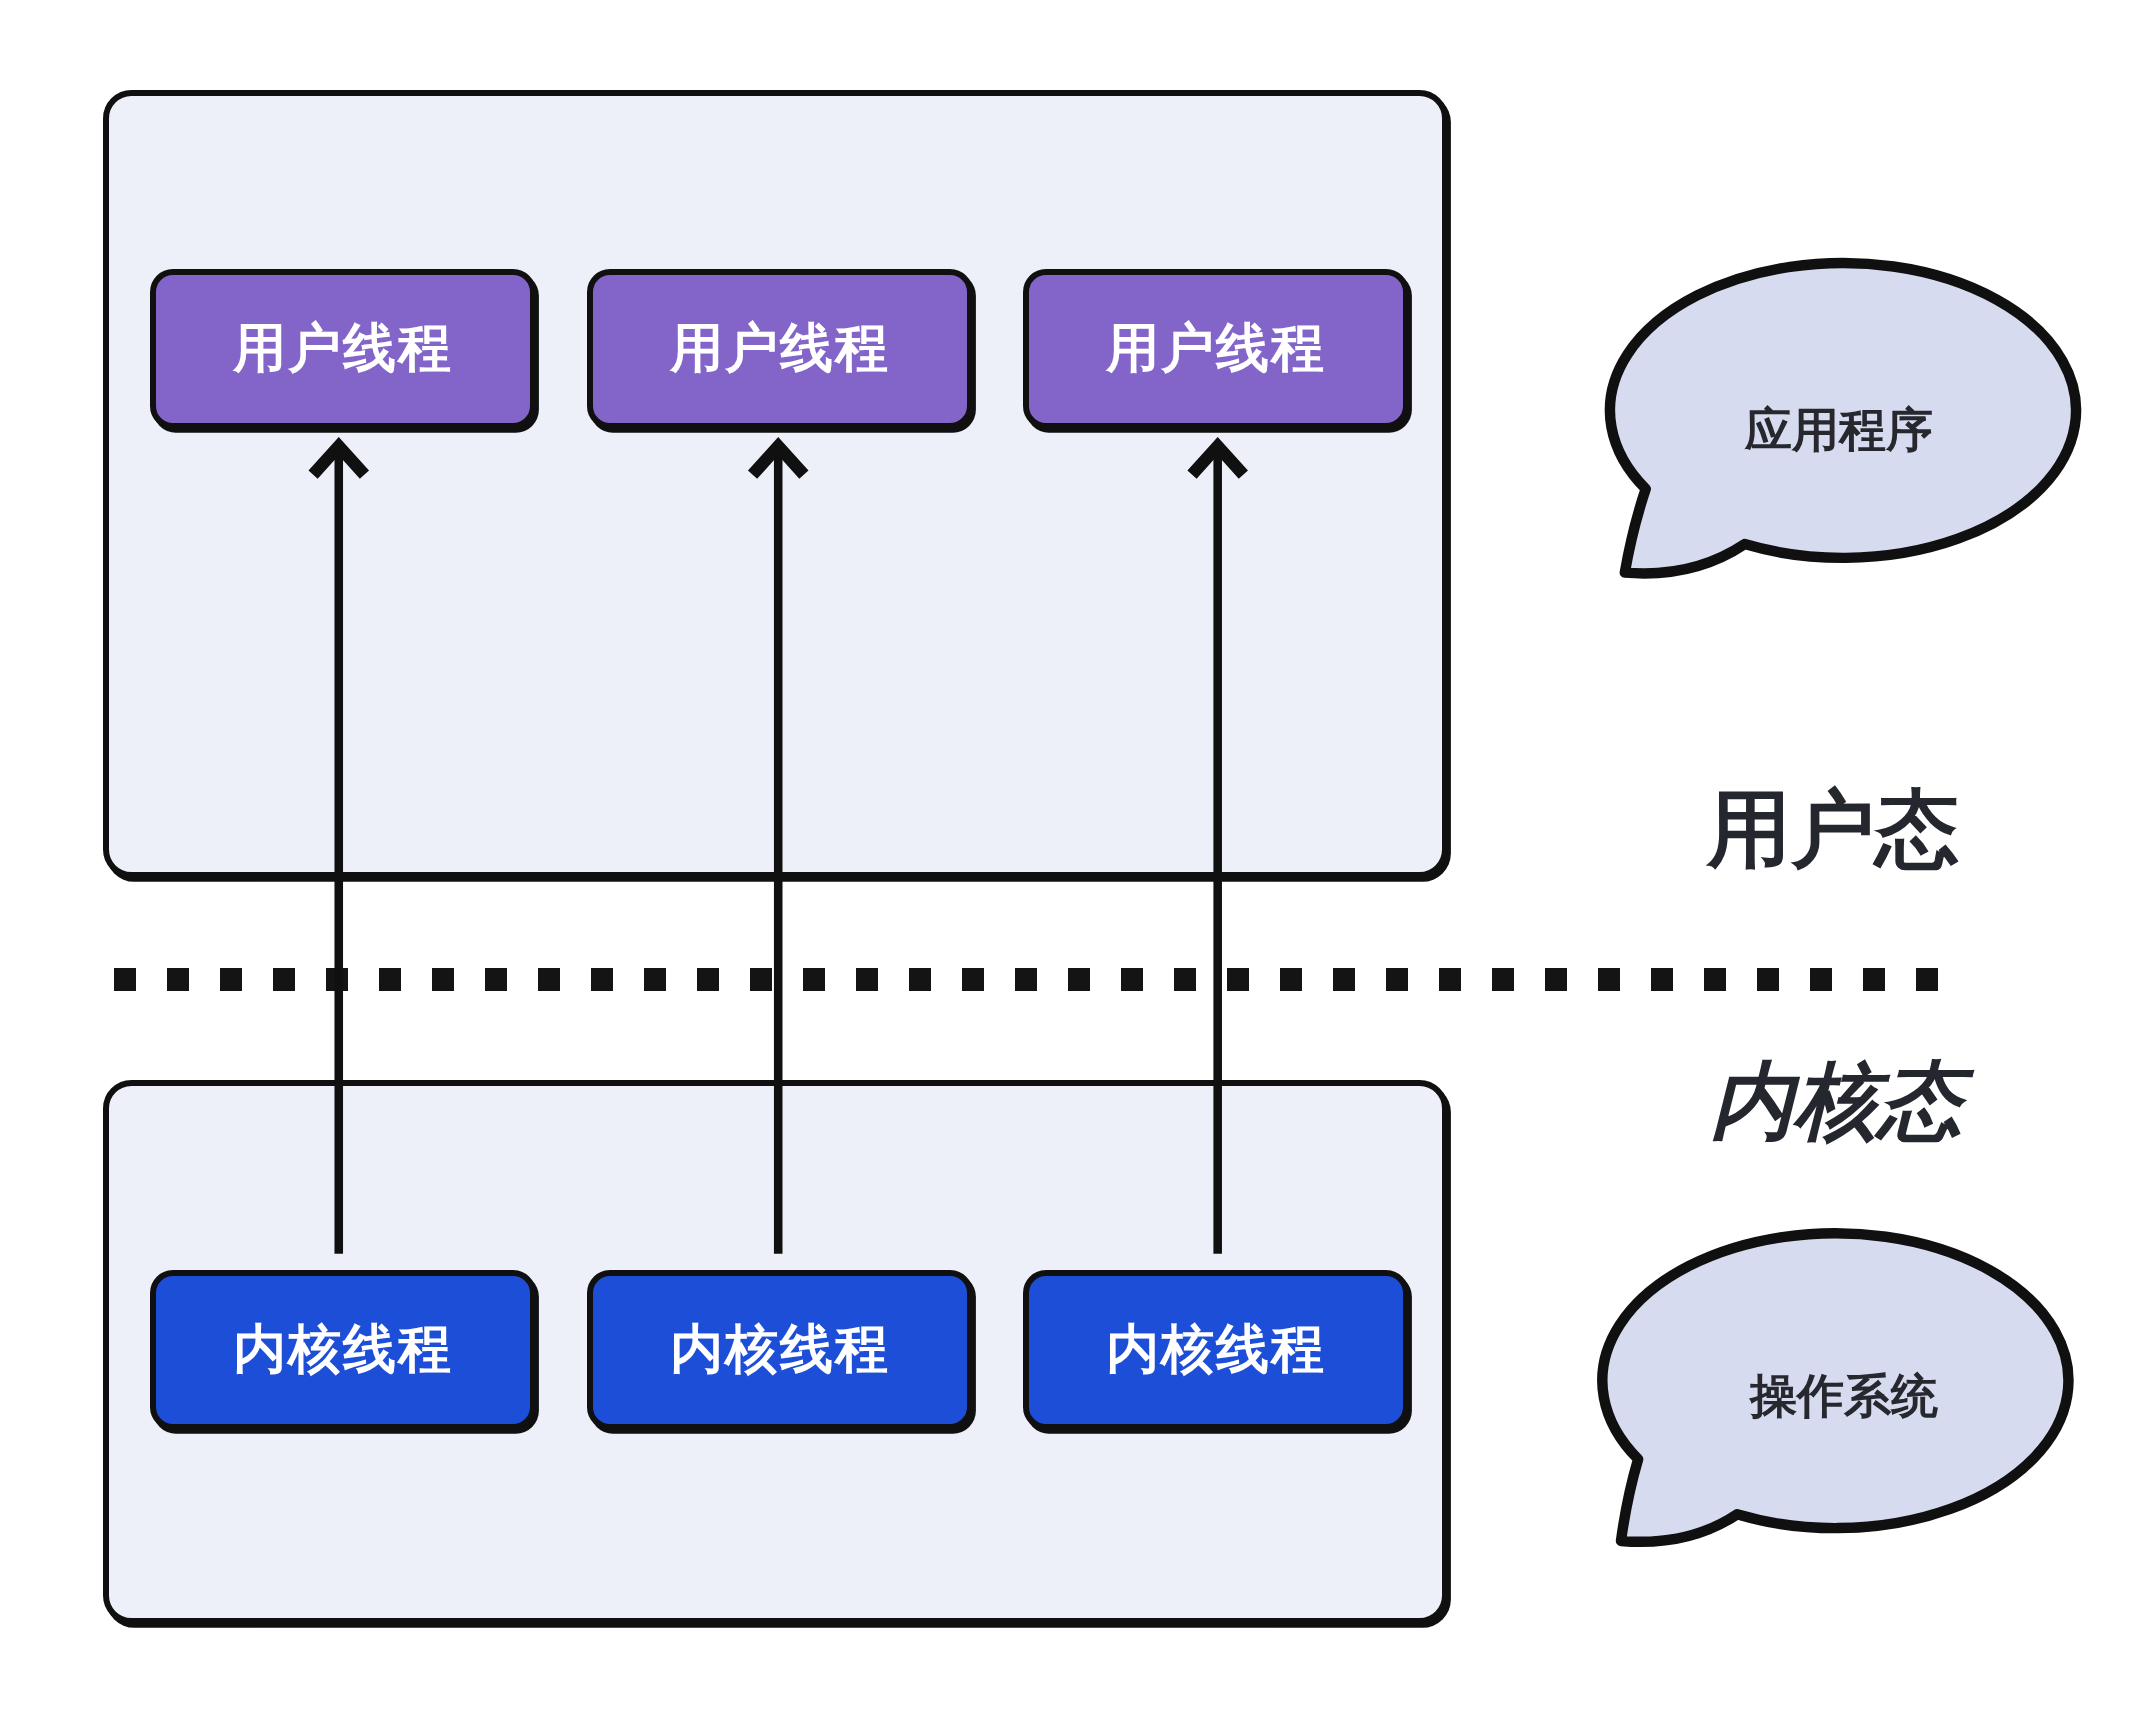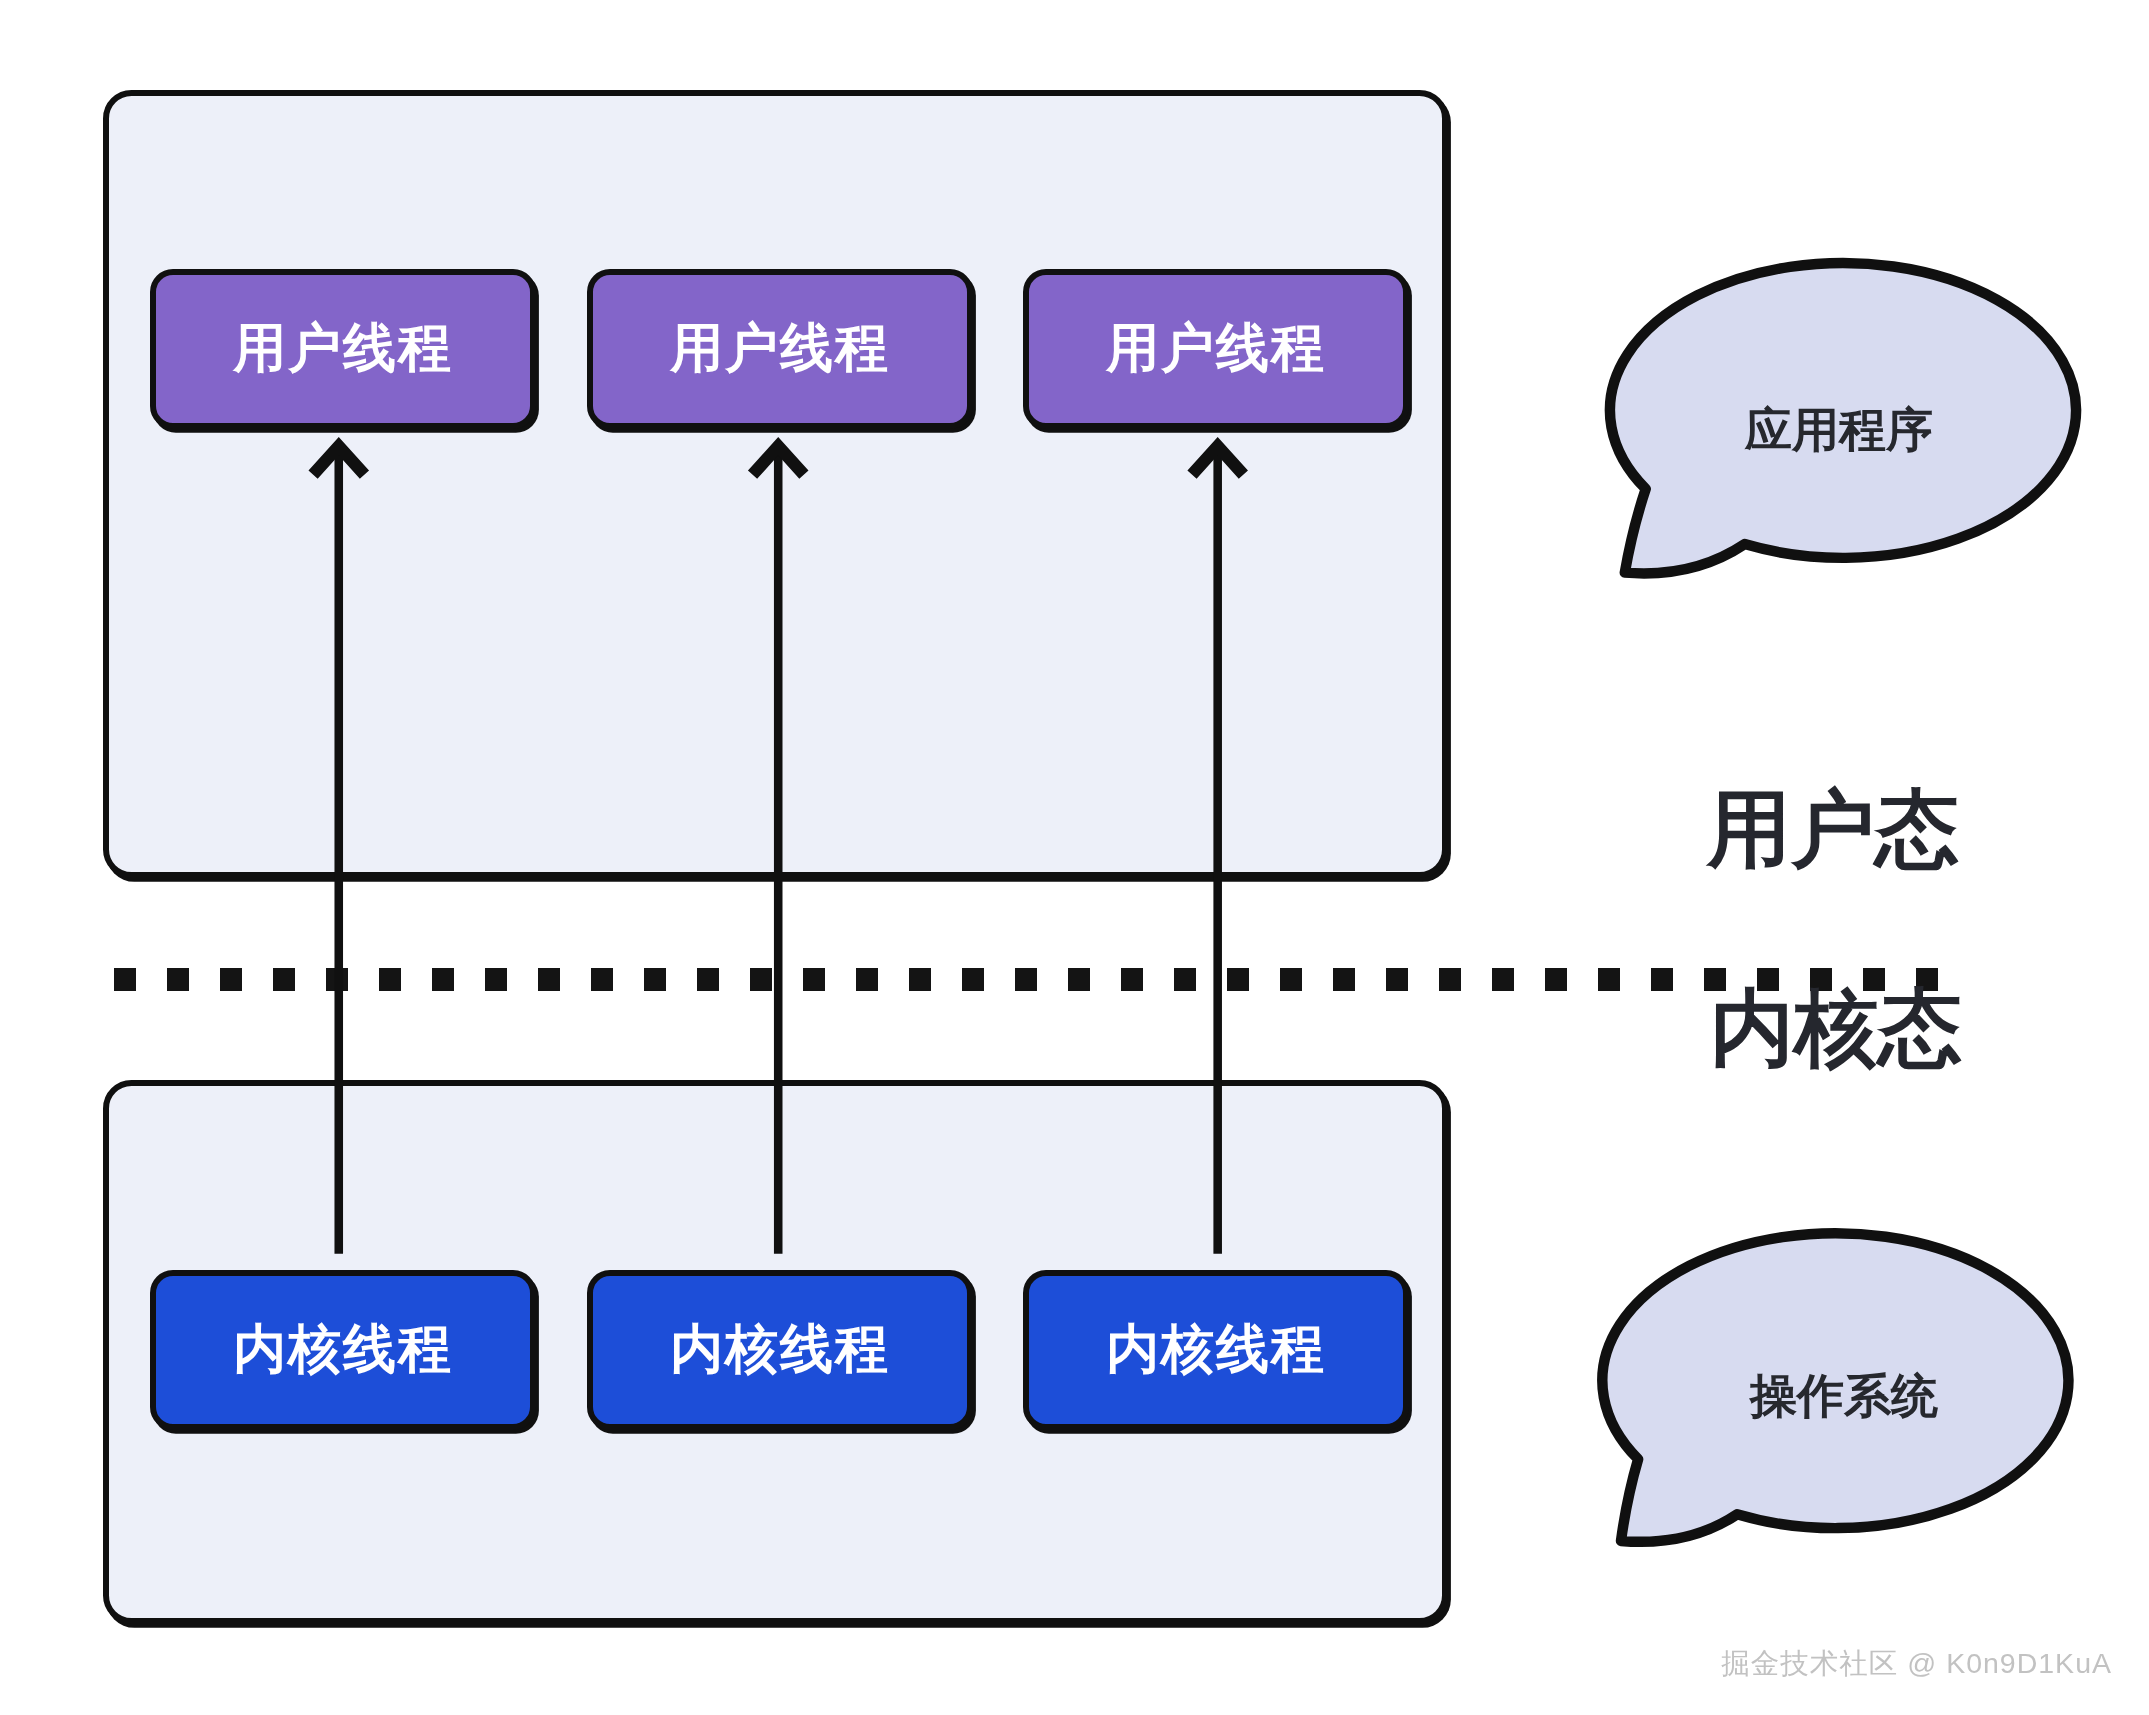--- a/index.html
+++ b/index.html
@@ -68,21 +68,21 @@
 
   .mode-label {
     position: absolute;
     transform: translate(-50%, -50%);
     font-size: 84px;
     font-weight: bold;
     color: #25272E;
     white-space: nowrap;
   }
   .mode-label-user   { left: 1833px; top: 830px; }
-  .mode-label-kernel { left: 1836px; top: 1029px; }
+  .mode-label-kernel { left: 1836px; top: 1102px; font-style: italic; }
 
   .bubble-text {
     position: absolute;
     transform: translate(-50%, -50%);
     font-size: 47px;
     font-weight: bold;
     color: #26282E;
     white-space: nowrap;
   }
   .bubble-text-app { left: 1839px; top: 430px; }
@@ -137,16 +137,15 @@
   <div class="thread-box kernel-thread col1">内核线程</div>
   <div class="thread-box kernel-thread col2">内核线程</div>
   <div class="thread-box kernel-thread col3">内核线程</div>
 
   <div class="mode-label mode-label-user">用户态</div>
   <div class="mode-label mode-label-kernel">内核态</div>
 
   <div class="bubble-text bubble-text-app">应用程序</div>
   <div class="bubble-text bubble-text-os">操作系统</div>
 
-  <div class="watermark">掘金技术社区 @ K0n9D1KuA</div>
 
 </div>
 
 
 </body></html>

